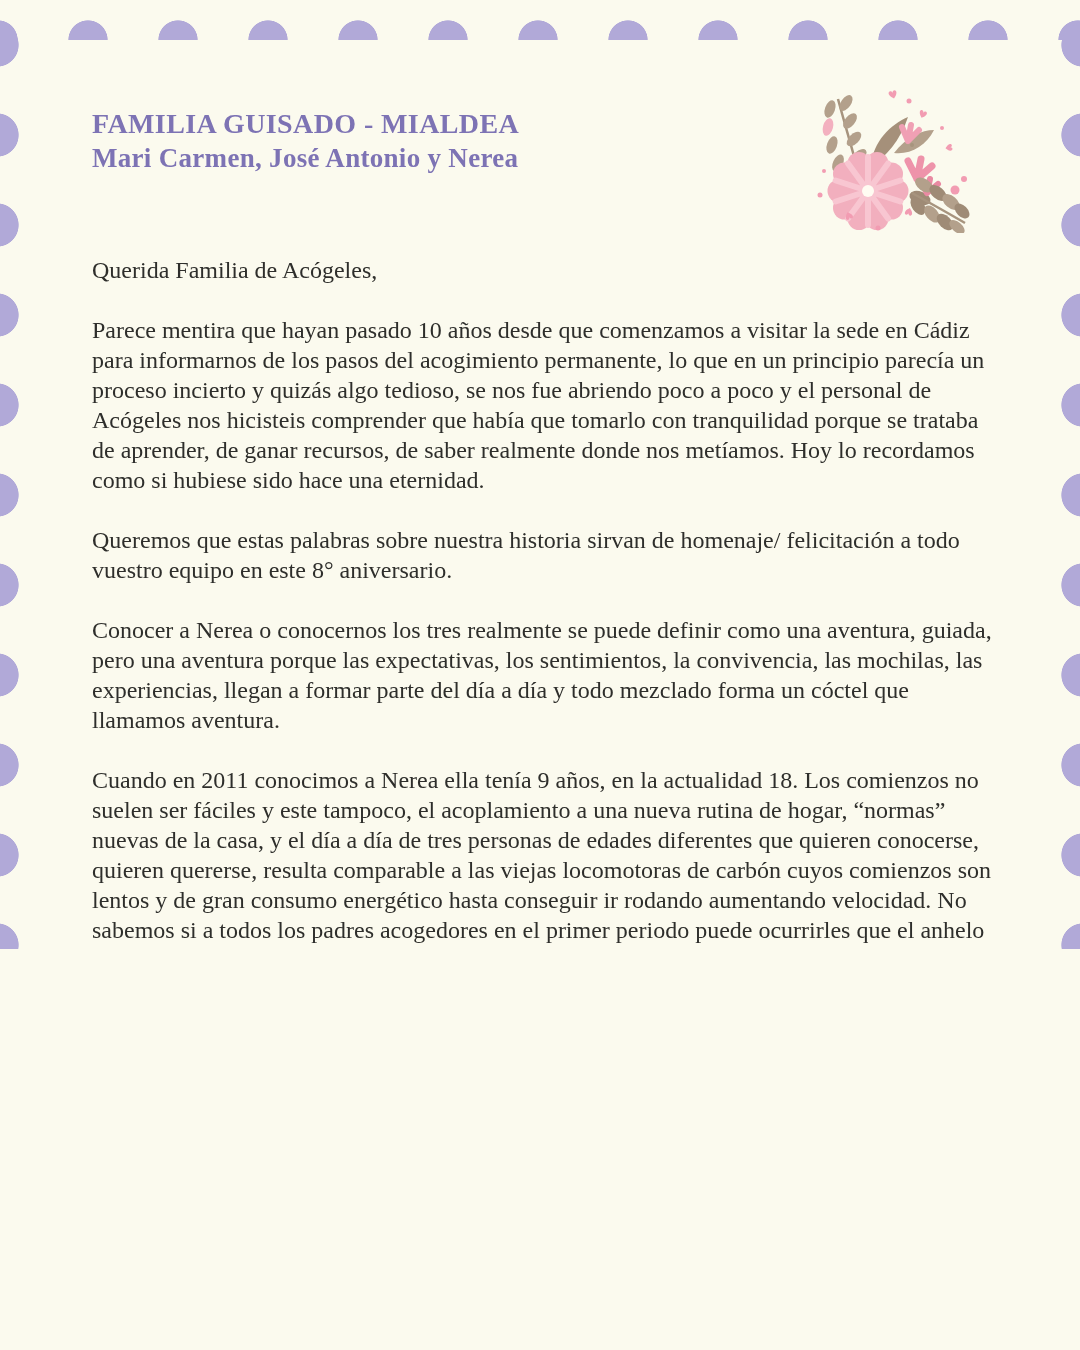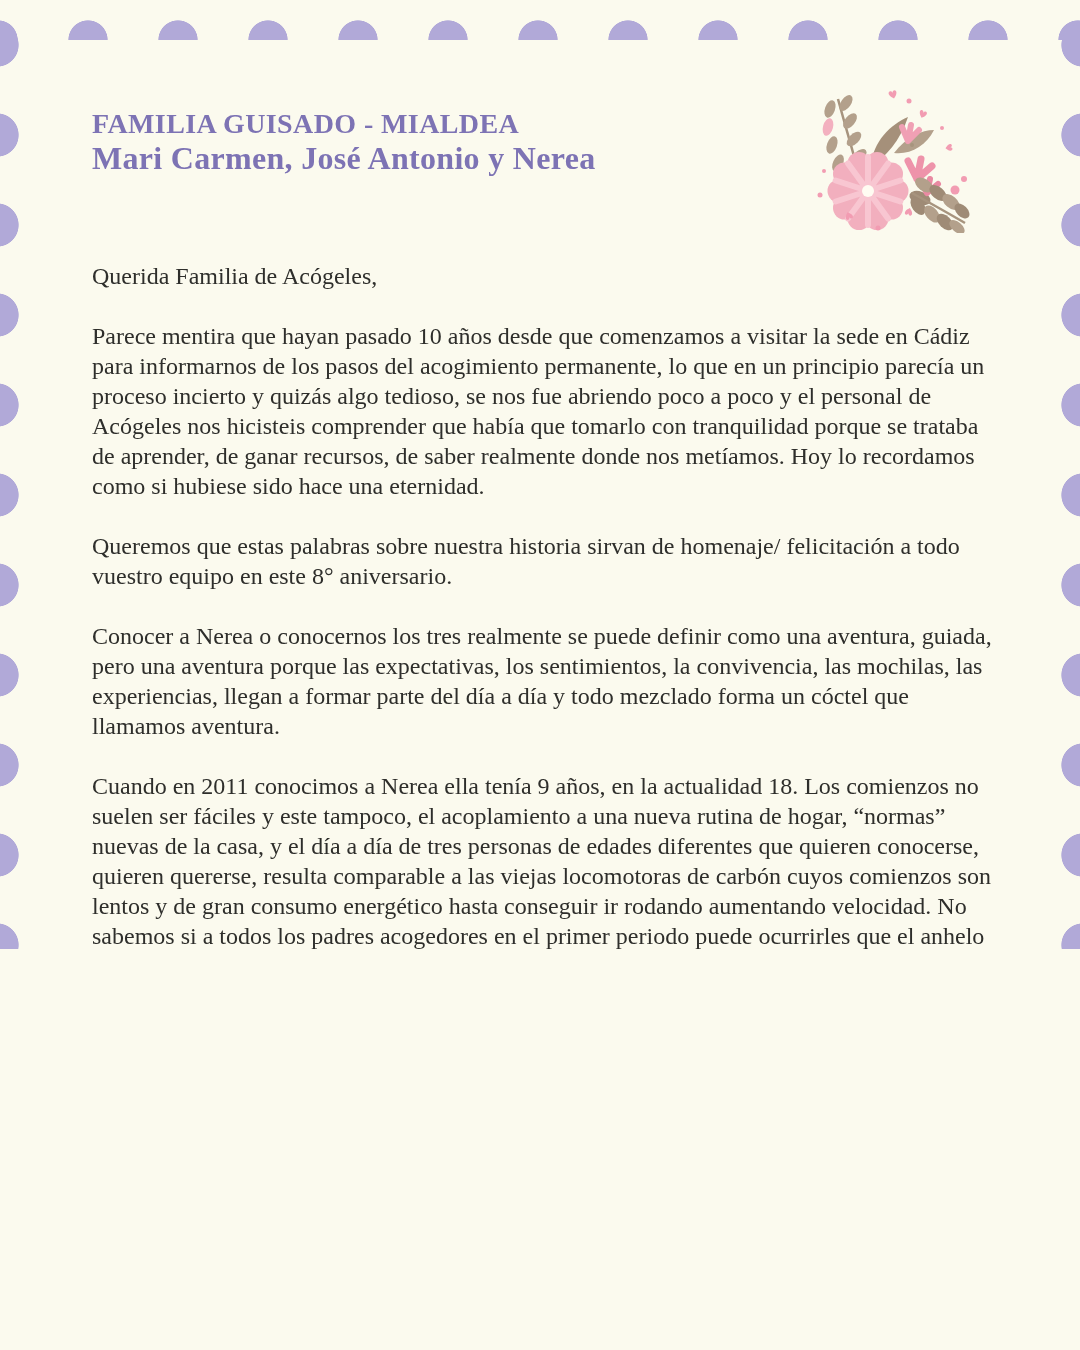--- a/index.html
+++ b/index.html
@@ -48,37 +48,37 @@
   .header { position: absolute; left: 92px; top: 106px; }
   .title {
     margin: 0;
     font-size: 28px; line-height: 35px;
     font-weight: bold;
     letter-spacing: 0.4px;
     color: #7d73b4;
   }
   .subtitle {
     margin: 0;
-    font-size: 32px; line-height: 35px;
+    font-size: 27px; line-height: 35px;
     font-weight: bold;
     letter-spacing: 0.3px;
     color: #7d73b4;
   }
 
   .flower { position: absolute; left: 812px; top: 85px; }
 
   .letter {
     position: absolute;
     left: 92px; top: 247px;
     width: 900px;
     font-size: 24px;
     line-height: 30px;
     color: #2e2e2b;
   }
-  .letter p { margin: 14px 0 30px 0; }
+  .letter p { margin: 8px 0 30px 0; }
 </style>
 </head>
 <body>
 
 <div class="page">
 
   <div class="dots dots-top"></div>
   <div class="dots dots-bottom"></div>
   <div class="dots dots-left"></div>
   <div class="dots dots-right"></div>

